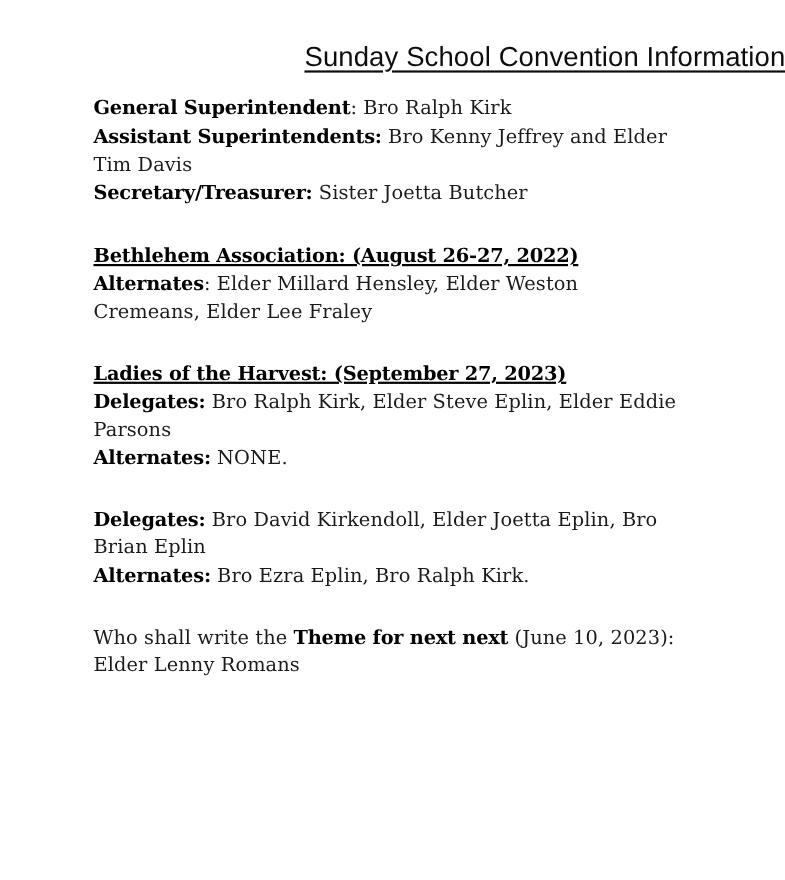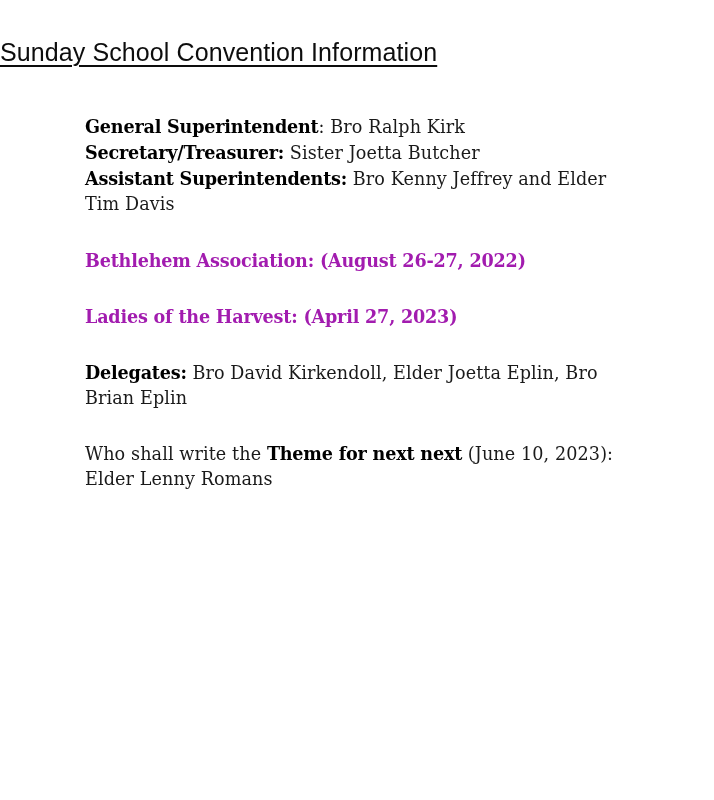--- a/index.html
+++ b/index.html
@@ -20,21 +20,21 @@
     left: 0; top: 0;
     width: 714px;
     height: 800px;
     background: #ffffff;
   }
   .title {
     position: absolute;
     left: 0;
     top: 38px;
     width: 714px;
-    text-align: left;
+    text-align: right;
     font-family: "Liberation Sans", "DejaVu Sans", sans-serif;
     font-size: 25px;
     font-weight: 400;
     letter-spacing: 0.1px;
     color: #0d0d0d;
   }
   .title span.ul {
     text-decoration: underline;
     text-underline-offset: 4px;
     text-decoration-thickness: 1.5px;
@@ -52,61 +52,66 @@
     letter-spacing: 0.1px;
     white-space: normal;
   }
   b, .bold {
     font-weight: 700;
     color: #000000;
     letter-spacing: -0.2px;
   }
   .head {
     font-weight: 700;
-    color: #a21caf;
+    color: #000000;
+    text-decoration: underline;
     text-underline-offset: 2px;
     text-decoration-thickness: 1.6px;
     letter-spacing: -0.2px;
   }
   .gap-lg { height: 31px; }
   .gap-md { height: 30px; }
   .gap-sm { height: 28px; }
-  .officers { margin-bottom: 0; margin-top: 28px; }
+  .officers { margin-bottom: 0; }
 </style>
 </head>
 <body>
 
 <div class="page">
 
   <div class="title"><span class="ul">Sunday School Convention Information</span></div>
 
   <div class="body-area">
 
     <div class="officers">
       <div class="line"><b>General Superintendent</b><span>: </span><span>Bro Ralph Kirk</span></div>
+      <div class="line"><b>Assistant Superintendents:</b><span>  </span><span>Bro Kenny Jeffrey and Elder Tim Davis</span></div>
       <div class="line"><b>Secretary/Treasurer:</b><span>  </span><span>Sister Joetta Butcher</span></div>
-      <div class="line"><b>Assistant Superintendents:</b><span>  </span><span>Bro Kenny Jeffrey and Elder Tim Davis</span></div>
     </div>
 
     <div class="gap-lg"></div>
 
     <div>
       <div class="line"><span class="head">Bethlehem Association:  (August 26-27, 2022)</span></div>
+      <div class="line"><b>Alternates</b><span>: </span><span>Elder Millard Hensley, Elder Weston Cremeans, Elder Lee Fraley</span></div>
     </div>
 
     <div class="gap-md"></div>
 
     <div>
-      <div class="line"><span class="head">Ladies of the Harvest:  (April 27, 2023)</span></div>
+      <div class="line"><span class="head">Ladies of the Harvest:  (September 27, 2023)</span></div>
+      <div class="line"><b>Delegates:</b><span>  Bro Ralph Kirk, Elder Steve Eplin, Elder Eddie Parsons</span></div>
+      <div class="line"><b>Alternates:</b><span> </span><span>NONE.</span></div>
     </div>
 
     <div class="gap-md"></div>
 
     <div>
       <div class="line"><b>Delegates:</b><span> Bro David Kirkendoll, Elder Joetta Eplin, Bro Brian Eplin</span></div>
+      <div class="line"><b>Alternates:</b><span>  </span><span>Bro Ezra Eplin, Bro Ralph Kirk.</span></div>
     </div>
 
     <div class="gap-md"></div>
 
     <div class="line"><span>Who shall write the </span><b>Theme for next next</b><span> (June 10, 2023): Elder Lenny Romans</span></div>
 
     <div class="gap-sm"></div>
 
 
     <div class="gap-sm"></div>

